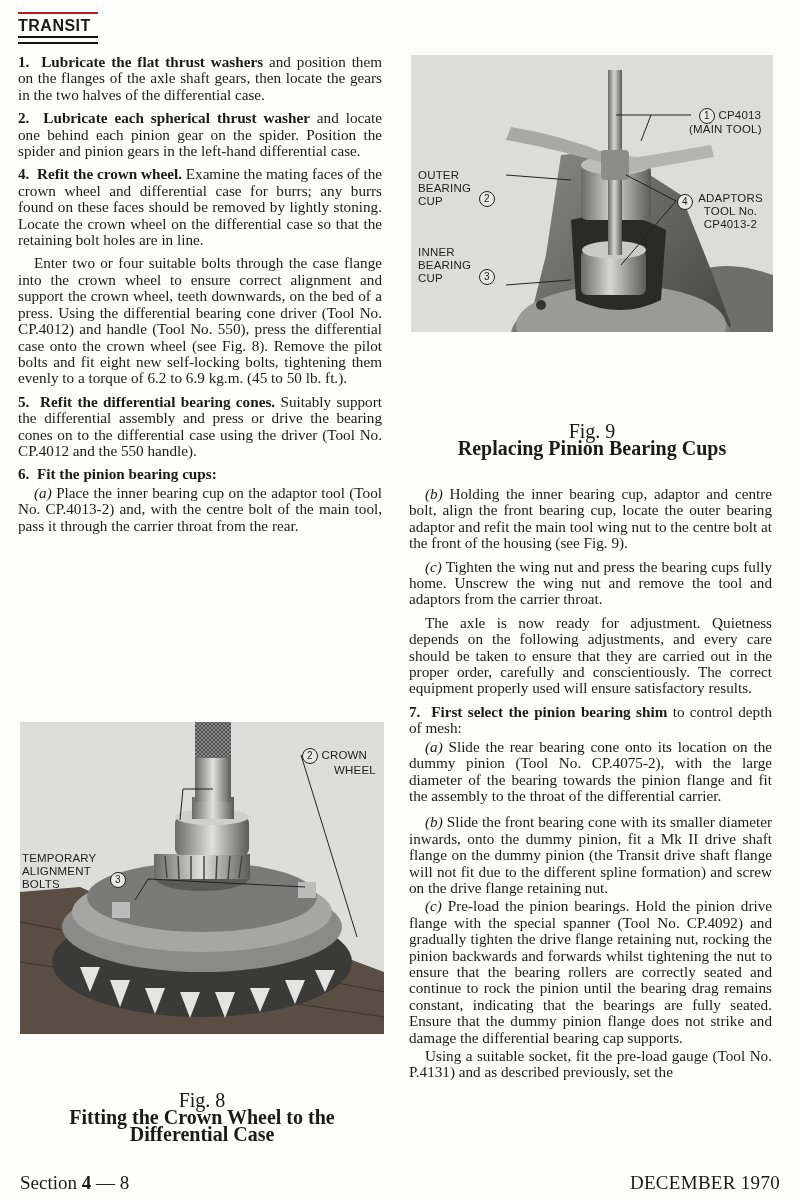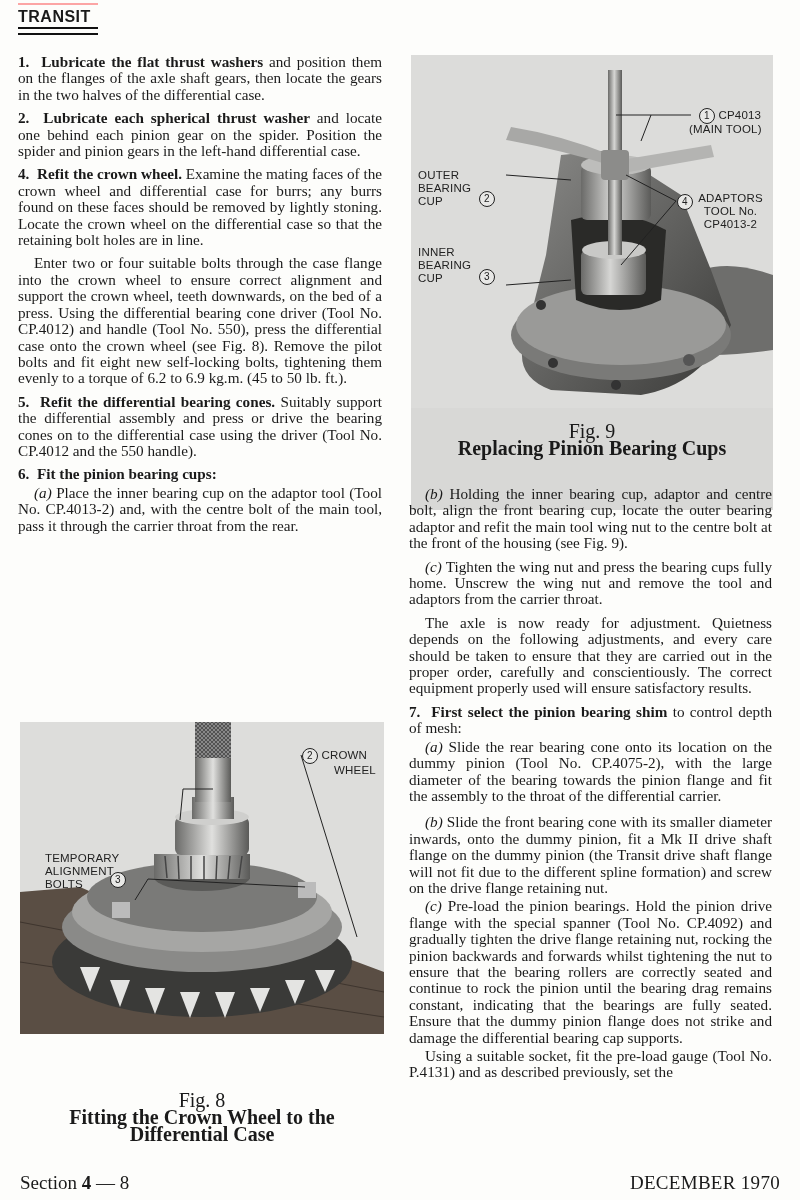--- a/index.html
+++ b/index.html
@@ -11,23 +11,23 @@
       width: 800px;
       height: 1200px;
       position: relative;
       overflow: hidden;
       font-family: "Liberation Serif", "DejaVu Serif", serif;
       color: #1a1a1a;
     }
     .header-brand {
       position: absolute;
       left: 18px;
-      top: 3px;
+      top: 12px;
       width: 80px;
-      border-top: 2px solid #fca5a5;
+      border-top: 2px solid #b91c1c;
       border-bottom: 2px solid #111;
       padding: 3px 0 1px 0;
       font-family: "Liberation Sans", "DejaVu Sans", sans-serif;
       font-weight: bold;
       font-size: 16px;
       letter-spacing: 0.5px;
     }
     .header-brand::after {
       content: "";
       position: absolute;
@@ -48,21 +48,21 @@
     .para.indent { text-indent: 16px; }
     .para b { font-weight: bold; }
     .para i { font-style: italic; }
 
     .figure {
       position: absolute;
       background: #d8d8d6;
       overflow: hidden;
     }
     .fig8 { left: 20px; top: 722px; width: 364px; height: 312px; }
-    .fig9 { left: 411px; top: 55px; width: 362px; height: 455px; }
+    .fig9 { left: 411px; top: 55px; width: 362px; height: 277px; }
 
     .fig-caption {
       position: absolute;
       text-align: center;
       font-size: 20px;
       line-height: 17px;
     }
     .fig8-caption { left: 20px; top: 1092px; width: 364px; }
     .fig9-caption { left: 411px; top: 423px; width: 362px; }
     .fig-num { display: block; }
@@ -287,21 +287,21 @@
     <line x1="128" y1="157" x2="285" y2="165" stroke="#222" stroke-width="1"></line>
   </svg>
 
 
   <div class="callout" style="left:282px; top:26px;">
     <span class="num-circle">2</span>
     <span>CROWN</span><br>
     <span style="padding-left:32px">WHEEL</span>
   </div>
 
-  <div class="callout" style="left:25px; top:130px;">
+  <div class="callout" style="left:2px; top:130px;">
     <span>TEMPORARY</span><br>
     <span>ALIGNMENT</span><br>
     <span>BOLTS</span>
   </div>
   <div class="callout" style="left:90px; top:150px;">
     <span class="num-circle">3</span>
   </div>
 </div>
 
 <div class="fig-caption fig8-caption">

